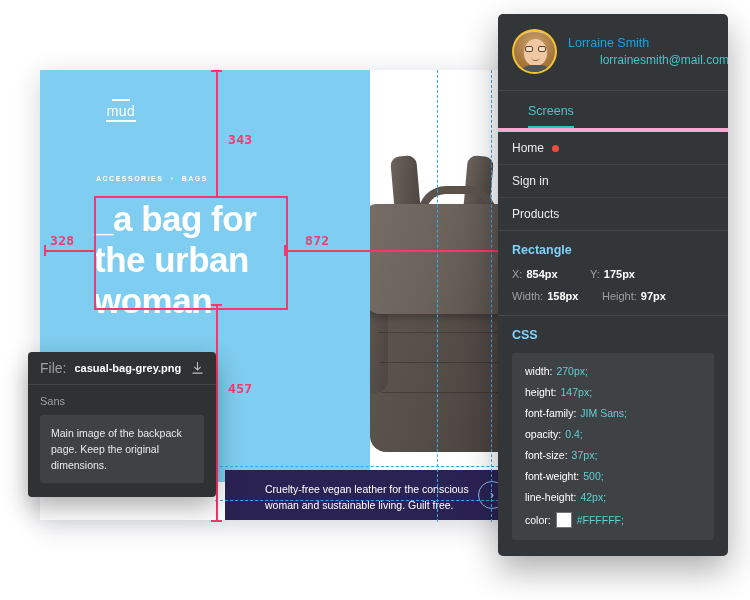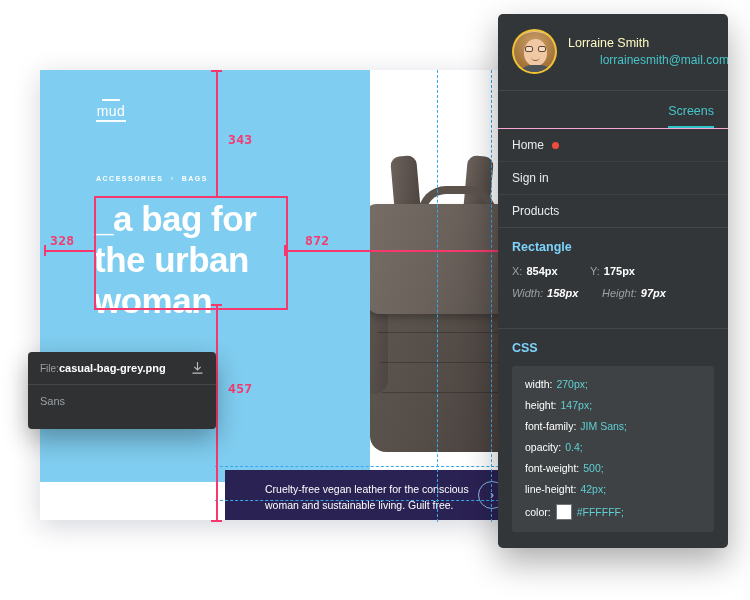--- a/index.html
+++ b/index.html
@@ -15,21 +15,21 @@
   .webpage{
     position:absolute;left:40px;top:70px;width:560px;height:450px;
     background:#ffffff;overflow:hidden;
     box-shadow:0 6px 26px rgba(20,30,60,.18);
   }
   .blue-panel{
     position:absolute;left:0;top:0;width:330px;height:412px;
     background:#7fcdf0;
   }
   .logo{
-    position:absolute;left:48px;top:28px;width:46px;height:26px;
+    position:absolute;left:58px;top:28px;width:46px;height:26px;
     color:#ffffff;
   }
   .logo .word{
     font-size:14px;letter-spacing:.5px;font-weight:400;line-height:16px;
     text-align:center;color:#ffffff;position:absolute;left:0;top:5px;width:46px;
   }
   .logo .bar{position:absolute;background:#ffffff;height:2px;opacity:.95;}
   .logo .bar.top{left:14px;top:1px;width:18px;}
   .logo .bar.bot{left:8px;top:22px;width:30px;}
 
@@ -137,21 +137,21 @@
   
   .file-card{
     position:absolute;left:28px;top:352px;width:188px;
     background:#2f3133;border-radius:4px;overflow:hidden;
     box-shadow:0 10px 26px rgba(0,0,0,.32);
   }
   .file-head{
     height:32px;display:flex;align-items:center;padding:0 12px;
     border-bottom:1px solid #44484b;
   }
-  .file-head .lbl{color:#9aa0a4;font-size:10px;margin-right:0;}
+  .file-head .lbl{color:#9aa0a4;font-size:14px;margin-right:8px;}
   .file-head .nm{color:#ffffff;font-size:11px;font-weight:700;flex:1;}
   .dl-ic{width:13px;height:14px;color:#b9bfc3;}
   .file-body{padding:10px 12px 14px;}
   .file-body .vl{color:#9aa0a4;font-size:11px;margin-bottom:8px;}
   .val-box{
     background:#3e4244;border-radius:3px;padding:10px 11px;
     color:#e8eaeb;font-size:10.5px;line-height:16px;
   }
 
   
@@ -174,40 +174,40 @@
   }
   .avatar .hair{position:absolute;left:-2px;top:1px;width:45px;height:40px;border-radius:50%;
     background:radial-gradient(circle at 50% 30%, #c9a06a 0%, #a8793f 58%, #8a5f30 100%);}
   .avatar .face{position:absolute;left:10px;top:8px;width:23px;height:27px;border-radius:50% 50% 46% 46%;
     background:#f0c9a4;}
   .avatar .glass{position:absolute;left:11px;top:15px;width:21px;height:6px;}
   .avatar .glass i{position:absolute;top:0;width:8px;height:6px;border:1.2px solid #5a4636;border-radius:2px;box-sizing:border-box;background:rgba(255,255,255,.35);}
   .avatar .glass i.l{left:0;} .avatar .glass i.r{right:0;}
   .avatar .smile{position:absolute;left:17px;top:25px;width:9px;height:4px;border-bottom:1.6px solid #8d5a46;border-radius:0 0 9px 9px;}
   .avatar .shoulder{position:absolute;left:4px;top:34px;width:36px;height:14px;border-radius:14px 14px 0 0;background:#4d5359;}
-  .u-name{color:#fef9c3;font-size:12.5px;font-weight:400;margin-bottom:3px;}
+  .u-name{color:#0ea5e9;font-size:12.5px;font-weight:400;margin-bottom:3px;}
   .u-mail{color:#45c5ca;font-size:12px;padding-left:32px;}
 
-  .insp-tabs{padding:10px 14px 0;border-bottom:1px solid #f9a8d4;text-align:right;}
+  .insp-tabs{padding:10px 30px 0;border-bottom:4px solid #f9a8d4;}
   .tab{
     display:inline-block;color:#45c5ca;font-size:12.5px;padding-bottom:8px;
     border-bottom:2.5px solid #2ec4c9;
   }
   .insp-list{border-bottom:1px solid #43474a;}
   .insp-row{
     height:32px;display:flex;align-items:center;padding:0 14px;
     color:#e9ebec;font-size:12px;border-bottom:1px solid #3e4245;gap:8px;
   }
   .insp-row:last-child{border-bottom:none;}
   .dot-red{width:7px;height:7px;border-radius:50%;background:#ef4b3e;display:inline-block;}
 
   .sec{padding:12px 14px 13px;border-bottom:1px solid #43474a;}
   .sec-title{color:#7dd3fc;font-size:12.5px;font-weight:700;margin-bottom:11px;}
   .prop-line{display:flex;font-size:11px;margin-bottom:10px;}
-  .prop-line:last-child{margin-bottom:16px;font-style:italic;}
+  .prop-line:last-child{margin-bottom:0;}
   .pk{color:#9aa0a4;margin-right:4px;}
   .pv{color:#ffffff;font-weight:700;}
   .pg1{width:78px;}
   .pg2{width:90px;}
 
   .css-sec{padding:12px 14px 16px;}
   .css-box{background:#3e4244;border-radius:3px;padding:12px 13px;}
   .css-line{font-size:10.5px;margin-bottom:9px;display:flex;align-items:center;}
   .css-line:last-child{margin-bottom:0;}
   .ck{color:#ffffff;}
@@ -297,20 +297,21 @@
       <span class="lbl">File:</span>
       <span class="nm">casual-bag-grey.png</span>
       <span class="dl-ic">
         <svg viewBox="0 0 14 15" width="13" height="14" fill="none" stroke="currentColor" stroke-width="1.2">
           <path d="M7 1v8.4M3.6 6.3L7 9.7l3.4-3.4M1.6 13h10.8"></path>
         </svg>
       </span>
     </div>
     <div class="file-body">
       <div class="vl">Sans</div>
+      <div class="val-box">Main image of the backpack page. Keep the original dimensions.</div>
     </div>
   </div>
 
   <div class="inspector">
 
     <div class="insp-user">
       <div class="avatar">
         <div class="photo-in">
           <span class="hair"></span>
           <span class="face"></span>
@@ -378,20 +379,24 @@
         </div>
         <div class="css-line">
           <span class="ck">font-family:</span>
             <span class="cv">JIM Sans;</span>
         </div>
         <div class="css-line">
           <span class="ck">opacity:</span>
             <span class="cv">0.4;</span>
         </div>
         <div class="css-line">
+          <span class="ck">font-size:</span>
+            <span class="cv">37px;</span>
+        </div>
+        <div class="css-line">
           <span class="ck">font-weight:</span>
             <span class="cv">500;</span>
         </div>
         <div class="css-line">
           <span class="ck">line-height:</span>
             <span class="cv">42px;</span>
         </div>
         <div class="css-line">
           <span class="ck">color:</span>
           <span class="swatch"></span>

